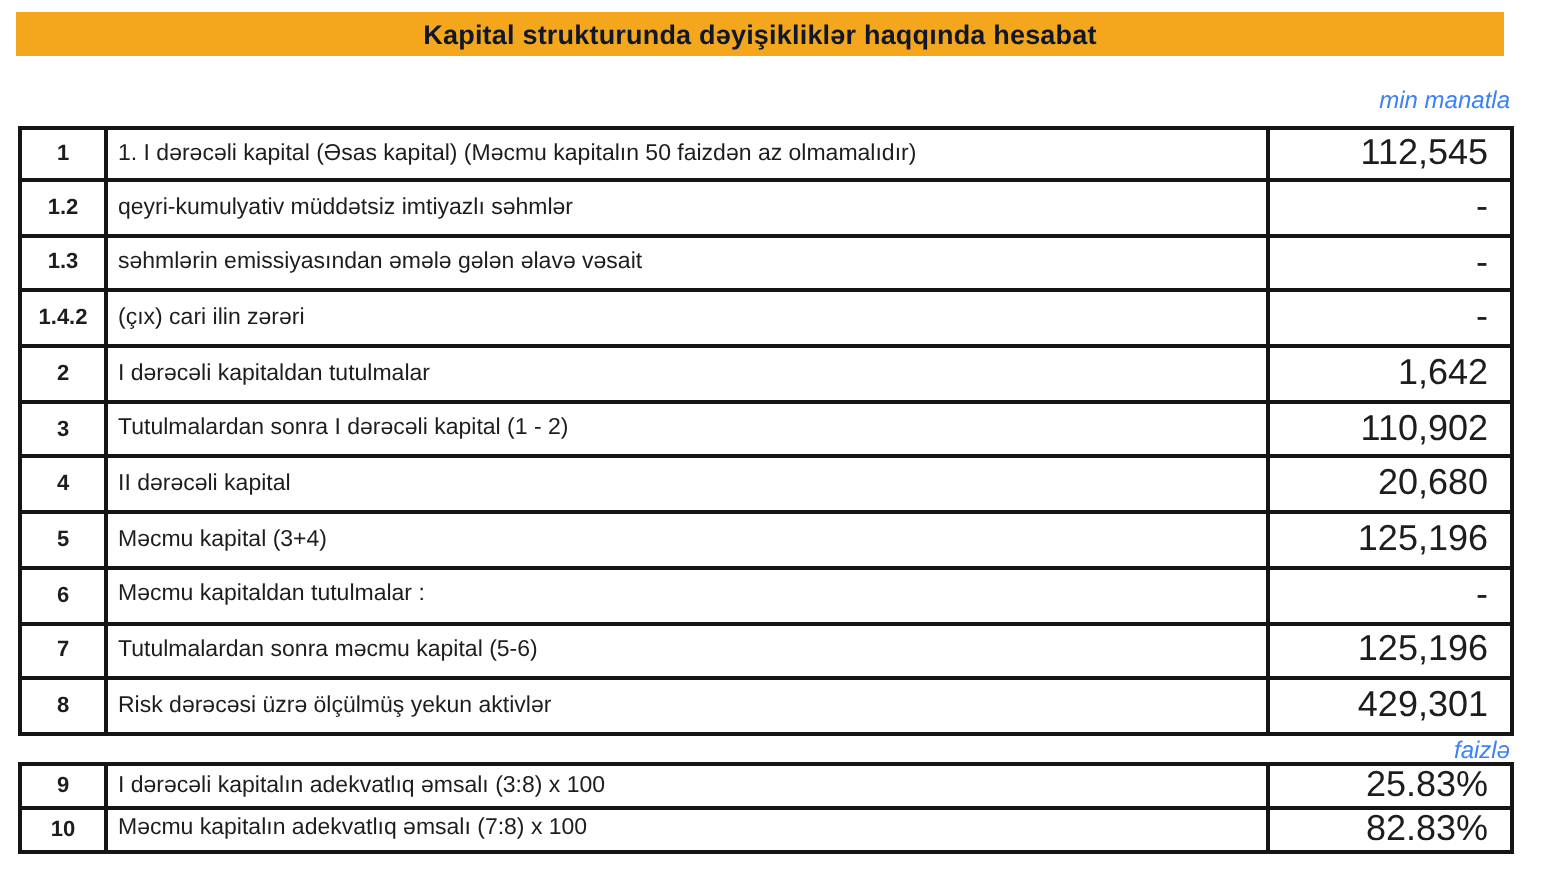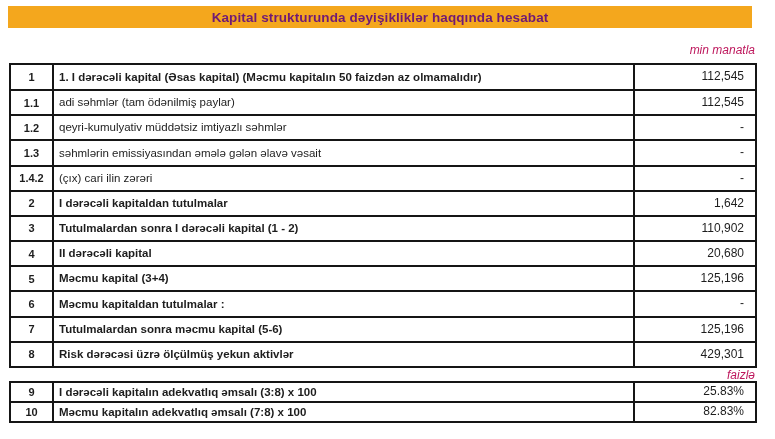--- a/index.html
+++ b/index.html
@@ -20,29 +20,29 @@
     width: 744px;
     height: 22px;
     background: #F4A71D;
     display: flex;
     align-items: center;
     justify-content: center;
   }
   .title-bar span {
     font-weight: 700;
     font-size: 13.5px;
-    color: #701a75;
+    color: #0f172a;
     letter-spacing: 0.1px;
   }
   .unit-label {
     position: absolute;
     right: 20px;
     font-style: italic;
     font-size: 12px;
-    color: #be185d;
+    color: #3b82f6;
     text-align: left;
   }
   .unit-top { top: 43px; }
   .unit-bottom { top: 368px; margin-left: 37px; }
 
   table {
     position: absolute;
     left: 9px;
     width: 746px;
     border-collapse: collapse;
@@ -65,25 +65,25 @@
   col.c-value { width: 122px; }
 
   td.no {
     text-align: center;
     font-weight: 700;
     font-size: 11px;
     padding: 0 2px;
   }
   td.value {
     text-align: right;
-    font-size: 12px;
+    font-size: 18px;
     font-weight: 400;
     padding-right: 11px;
   }
-  tr.bold td.label { font-weight: 700; }
+  tr.bold td.label { font-weight: 400; }
   tr.tall td { height: 24px; }
 </style>
 </head>
 <body>
 
 <div class="title-bar">
   <span>Kapital strukturunda dəyişikliklər haqqında hesabat</span>
 </div>
 
 <div class="unit-label unit-top">min manatla</div>
@@ -91,25 +91,20 @@
 <table class="main-table">
   <colgroup>
       <col class="c-no">
       <col class="c-label">
       <col class="c-value">
     </colgroup>
   <tbody id="main-tbody">
       <tr class="bold tall">
     <td class="no">1</td>
     <td class="label">1. I dərəcəli kapital (Əsas kapital) (Məcmu kapitalın 50 faizdən az olmamalıdır)</td>
-    <td class="value">112,545</td>
-  </tr>
-      <tr>
-    <td class="no">1.1</td>
-    <td class="label">adi səhmlər (tam ödənilmiş paylar)</td>
     <td class="value">112,545</td>
   </tr>
       <tr>
     <td class="no">1.2</td>
     <td class="label">qeyri-kumulyativ müddətsiz imtiyazlı səhmlər</td>
     <td class="value">-</td>
   </tr>
       <tr>
     <td class="no">1.3</td>
     <td class="label">səhmlərin emissiyasından əmələ gələn əlavə vəsait</td>

